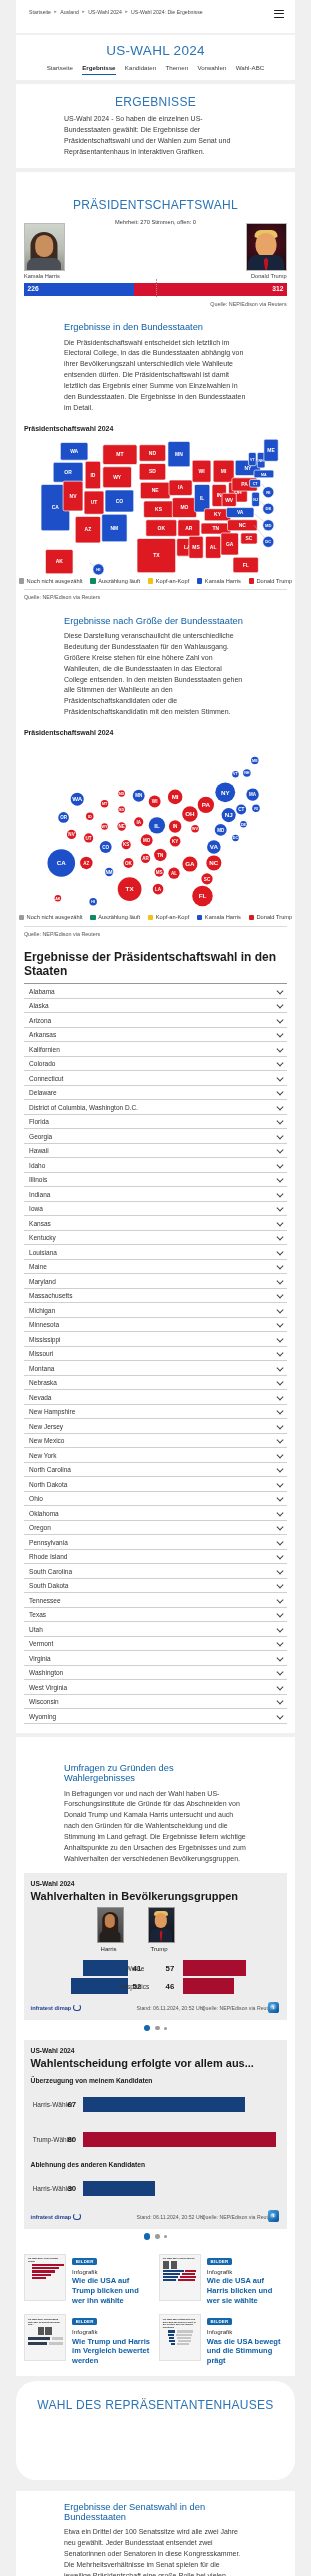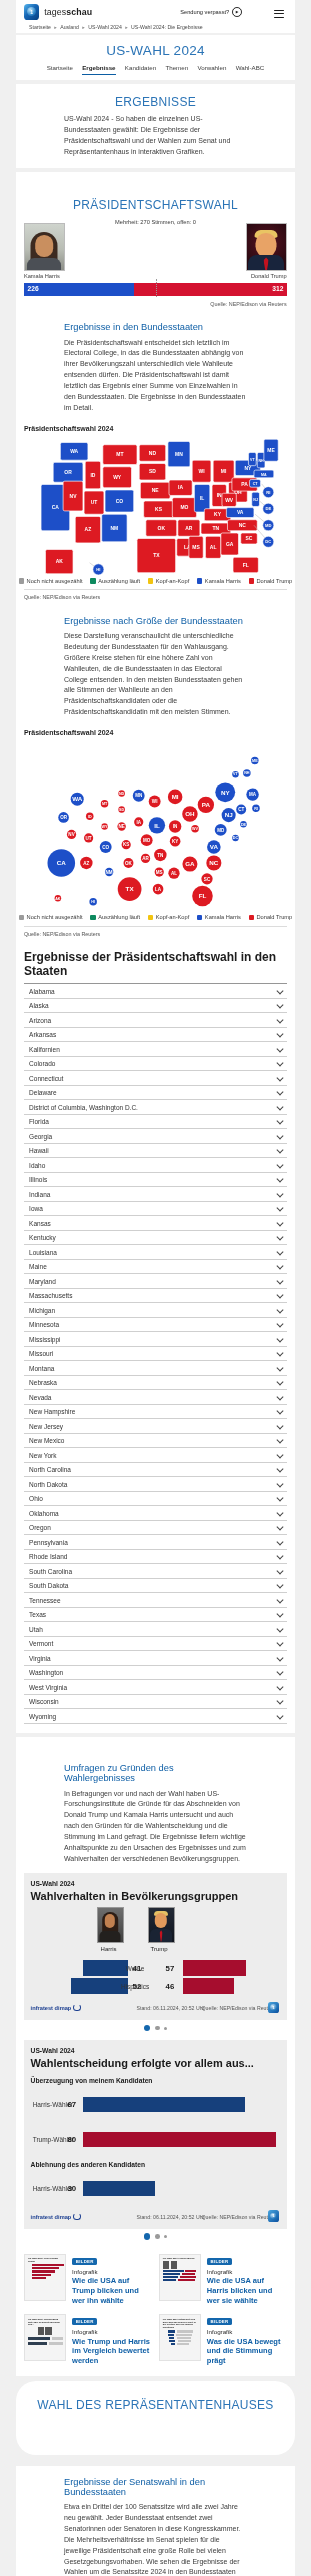--- a/index.html
+++ b/index.html
@@ -115,30 +115,20 @@
   .t-title{font-size:7.5px;font-weight:700;color:#0f5fa6;line-height:1.3;margin-top:1.6px;}
   
   .empty-card .bighead{padding-top:16.6px;}
 </style>
 </head>
 <body>
 
 <div>
 
   <div class="card hdr">
-    <div class="hdr-row">
-      <div class="logo">
-          <div class="logo-globe">1</div>
-        </div>
-      <div class="wordmark"><span>tages</span><b>schau</b></div>
-      <div class="missed">
-        <span>Sendung verpasst?</span>
-        <span class="play">▶</span>
-      </div>
-    </div>
     <div class="burger">
         <span></span>
         <span></span>
         <span></span>
       </div>
     <div class="crumbs" id="crumbs">
         <span>Startseite</span>
         <span class="sep">►</span>
         <span>Ausland</span>
         <span class="sep">►</span>
@@ -820,21 +810,21 @@
               <div class="tbar b" style="width: 4.1px; margin: 0px;"></div>
               <div class="tbar g" style="width: 12.4px; margin: 0px;"></div>
             </div>
           </div>
           <div class="t-body"><span class="badge">BILDER</span><div class="t-kicker">Infografik</div><div class="t-title">Was die USA bewegt und die Stimmung prägt</div></div>
         </div>
       </div>
   </div>
   <div class="gap8" style="height:5.2px;"></div>
 
-  <div class="card empty-card" style="height:74px;border-radius:20px;">
+  <div class="card empty-card" style="height:99px;border-radius:20px;">
     <div class="bighead">WAHL DES REPRÄSENTANTENHAUSES</div>
   </div>
   <div class="gap8" style="height:6.2px;"></div>
 
   <div class="gap8"></div>
 
   <div class="card" style="height:137px;padding-top:11.4px;box-sizing:border-box;">
     <div class="copy-block">
       <div class="subhead">Ergebnisse der Senatswahl in den Bundesstaaten</div>
       <div class="copy" style="width:auto;">Etwa ein Drittel der 100 Senatssitze wird alle zwei Jahre neu gewählt. Jeder Bundesstaat entsendet zwei Senatorinnen oder Senatoren in diese Kongresskammer. Die Mehrheitsverhältnisse im Senat spielen für die jeweilige Präsidentschaft eine große Rolle bei vielen Gesetzgebungsvorhaben. Wie sehen die Ergebnisse der Wahlen um die Senatssitze 2024 in den Bundesstaaten aus?</div>

